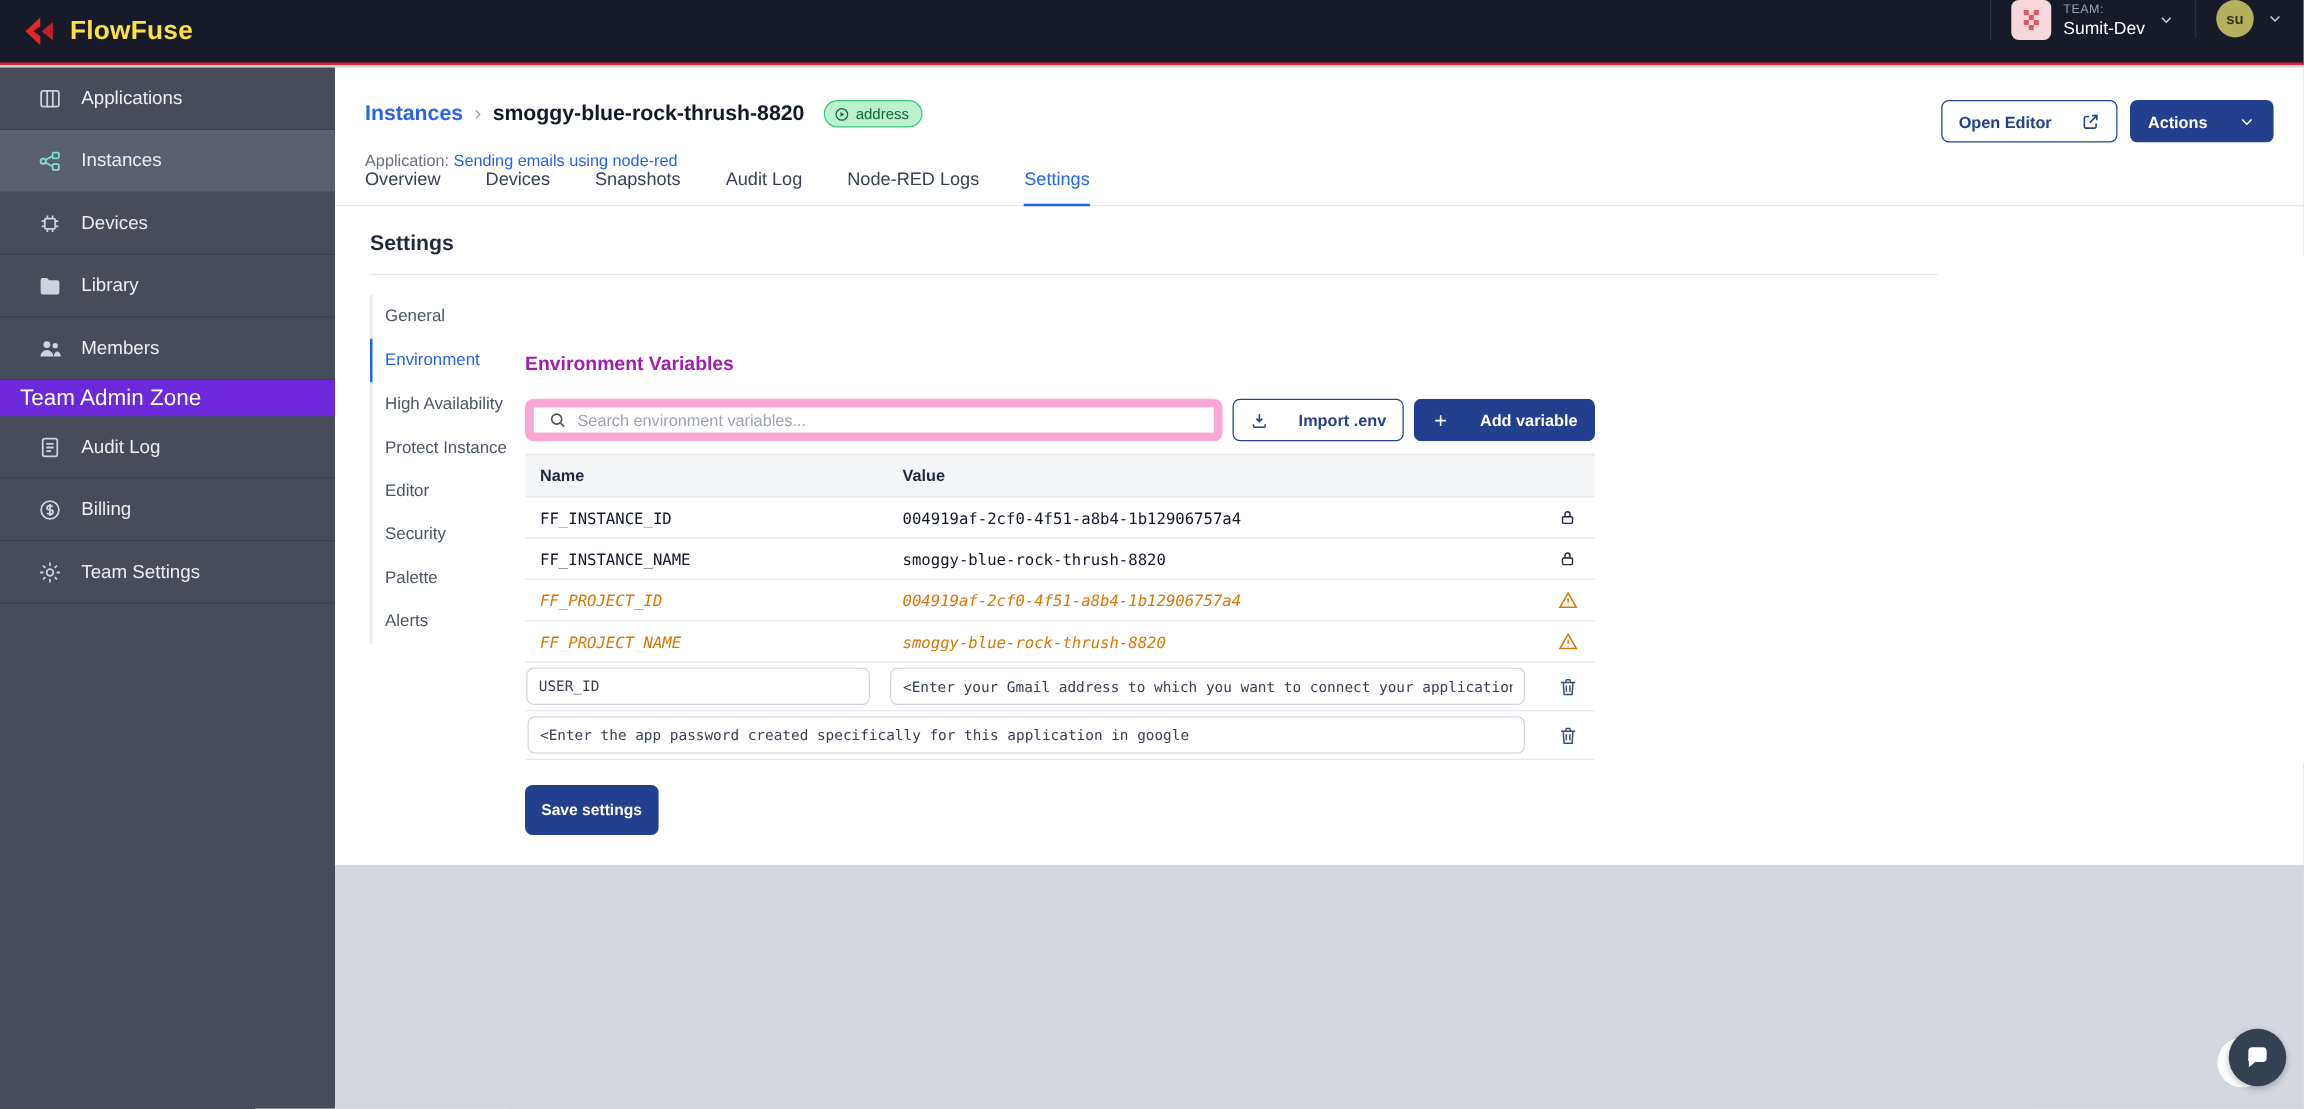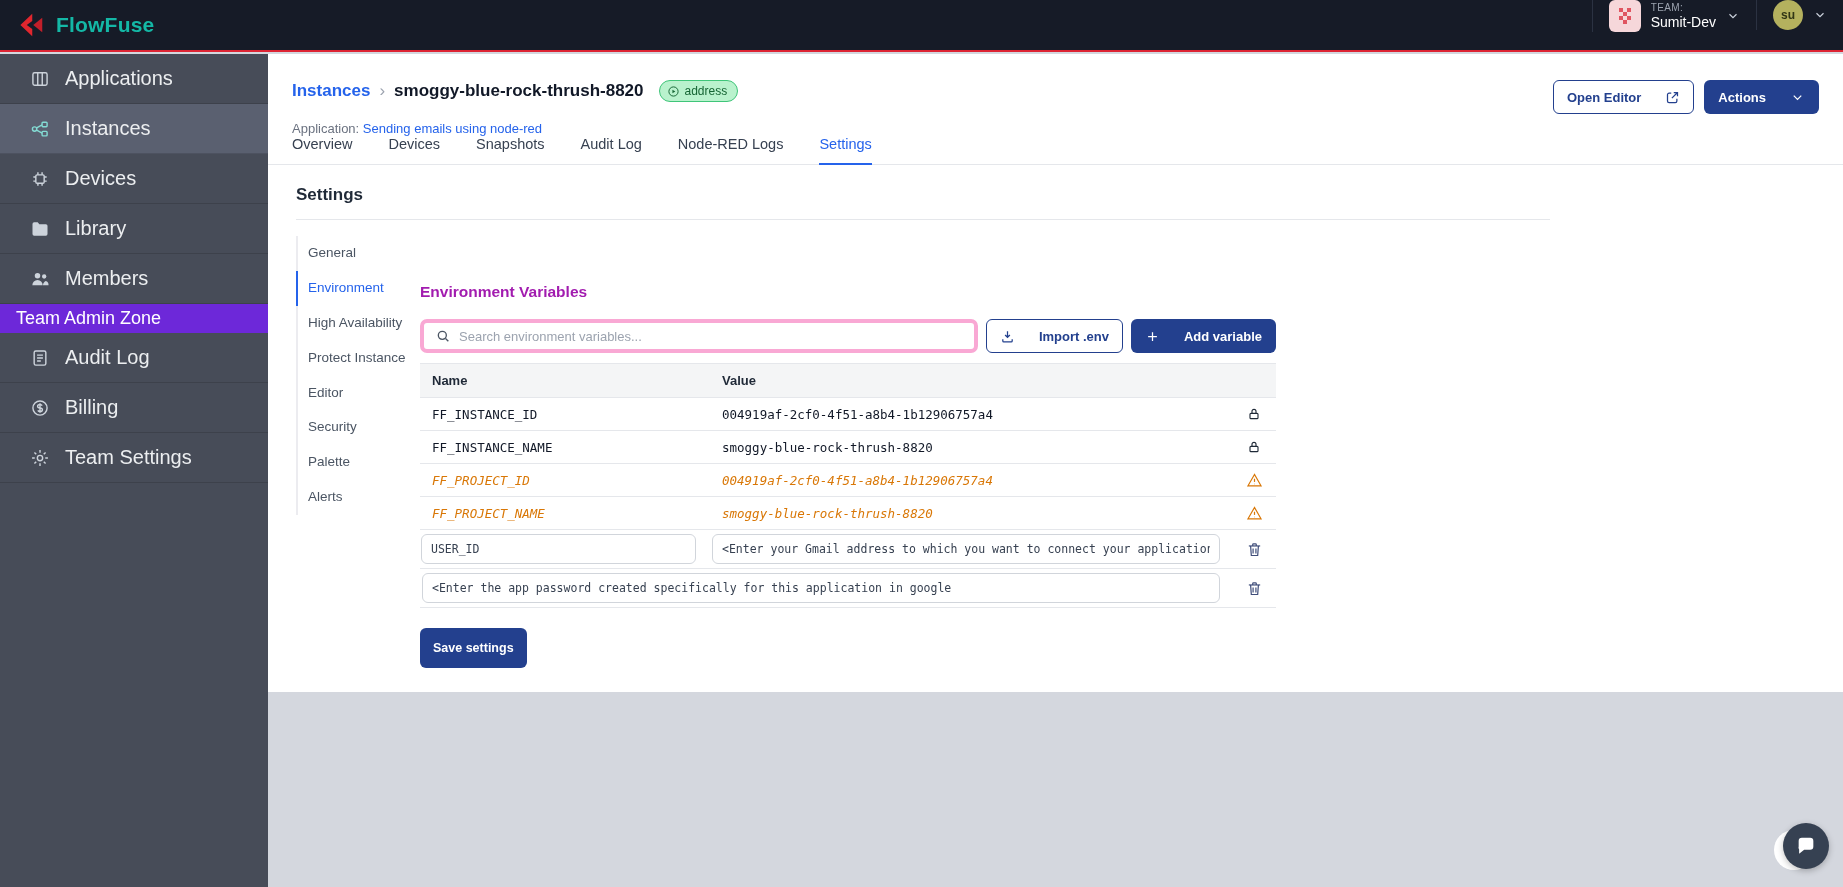--- a/index.html
+++ b/index.html
@@ -4,36 +4,36 @@
 <style>
   * { box-sizing: border-box; margin: 0; padding: 0; }
   html,body { width: 1843px; height: 887px; overflow: hidden; }
   body { font-family: "Liberation Sans", sans-serif; background: #d4d7de; position: relative; }
 
   
   .topbar { position: absolute; top:0; left:0; right:0; height: 52px; background: #161b27;
             border-bottom: 2px solid #dd2433; display:flex; justify-content:space-between; align-items:stretch; z-index: 30; }
   .logo-wrap { display:flex; align-items:center; gap:10px; padding-left:16px; }
   .logo-mark { width:30px; height:30px; }
-  .logo-text { color:#14b8a6; font-size:21px; font-weight:700; letter-spacing:0.2px; }
+  .logo-text { color:#fde047; font-size:21px; font-weight:700; letter-spacing:0.2px; }
   .topbar-right { display:flex; align-items:flex-start; }
   .team-selector, .user-selector { display:flex; align-items:center; gap:10px; padding:0 16px;
             border-left:1px solid #2b3242; cursor:pointer; }
   .team-avatar { width:32px; height:32px; border-radius:6px; background:#f6d7da; display:flex; align-items:center; justify-content:center; }
   .team-texts { display:flex; flex-direction:column; line-height:1.15; }
   .team-label { font-size:10px; color:#9ca3af; letter-spacing:0.4px; }
   .team-name { font-size:14px; color:#ffffff; }
   .chev { width:14px; height:14px; stroke:#cbd2dc; fill:none; stroke-width:2; }
   .user-avatar { width:30px; height:30px; border-radius:50%; background:#b4b15e; color:#323616;
                  display:flex; align-items:center; justify-content:center; font-size:12px; font-weight:700; }
 
   
   .sidebar { position:absolute; top:54px; left:0; bottom:0; width:268px; background:#474c58; z-index:20; }
   .side-item { height:50px; display:flex; align-items:center; gap:15px; padding-left:30px;
-               color:#eceef0; font-size:20px; border-bottom:1px solid rgba(0,0,0,0.14); cursor:pointer; }
+               color:#eceef0; font-size:15px; border-bottom:1px solid rgba(0,0,0,0.14); cursor:pointer; }
   .side-item .sicon { width:20px; height:20px; stroke:#cdd3db; fill:none; stroke-width:1.7; flex:none; }
   .side-item .sicon.filled { fill:#cdd3db; stroke:none; }
   .side-item.active { background:#5a6070; }
   .side-item.active .sicon { stroke:#84dcd4; }
   .admin-band { background:#6d28d9; color:#ffffff; font-size:18px; height:29px; line-height:29px; padding-left:16px; }
 
   
   .main { position:absolute; top:54px; left:268px; right:0; bottom:0; background:#d4d7de; overflow:hidden; }
   .main-white { background:#ffffff; padding-bottom:24px; }
 
@@ -63,21 +63,21 @@
   .settings-hr { border:none; border-top:1px solid #e5e7eb; margin-top:14px; }
   .settings-body { display:flex; margin-top:14px; }
 
   .subnav { width:124px; flex:none; display:flex; flex-direction:column; padding-top:2px; }
   .subnav-item { border-left:2px solid #ececf0; padding:9px 10px; font-size:13.5px; color:#4b5563; cursor:pointer; line-height:1.25; }
   .subnav-item.active { border-left-color:#2563eb; color:#2563eb; }
 
   .env-content { width:856px; margin-left:0; }
   .env-title { font-size:15.5px; font-weight:700; color:#a21caf; padding:4px 0 18px;margin-top:45px; }
   .toolbar { display:flex; gap:8px; margin-bottom:10px; }
-  .search-box { flex:1; border:4px solid #f9a8d4; border-radius:7px; height:34px; display:flex; align-items:center; padding:0 11px; gap:8px; background:#fff; }
+  .search-box { flex:1; border:7px solid #f9a8d4; border-radius:7px; height:34px; display:flex; align-items:center; padding:0 11px; gap:8px; background:#fff; }
   .search-box svg { width:16px; height:16px; stroke:#4b5563; fill:none; stroke-width:2; flex:none; }
   .search-box input { border:none; outline:none; flex:1; font-size:13px; color:#374151; background:transparent; }
   .search-box input::placeholder { color:#9ca3af; }
 
   .thead { display:flex; background:#f4f5f6; border-top:1px solid #e5e7eb; border-bottom:1px solid #e5e7eb;
            font-size:13px; font-weight:700; color:#1f2937; }
   .col-name { width:290px; padding:9px 12px; flex:none; }
   .col-value { flex:1; padding:9px 12px; }
   .col-icon { width:44px; flex:none; display:flex; align-items:center; justify-content:center; }
   .trow { display:flex; align-items:center; border-bottom:1px solid #e5e7eb; min-height:33px;

